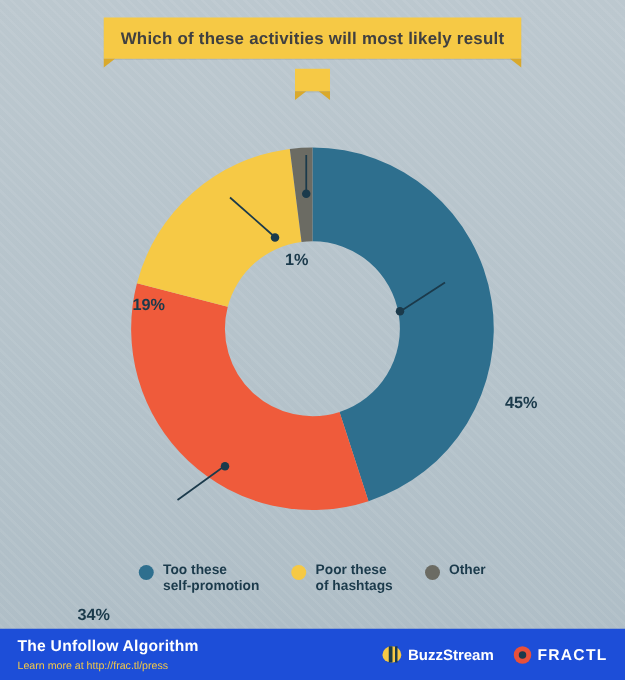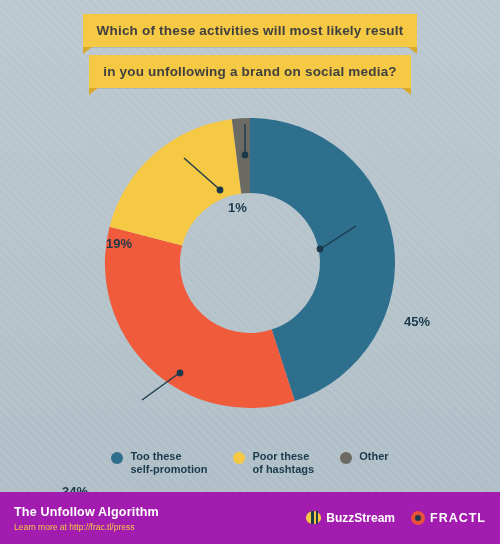--- a/index.html
+++ b/index.html
@@ -71,22 +71,22 @@
   .legend-dot{
     width:12px;height:12px;border-radius:50%;margin-top:2px;flex:0 0 auto;
   }
   .legend-label{
     font-size:11px;line-height:13px;color:#1b3a4b;font-weight:bold;
     max-width:84px;
   }
 
   
   .footer{
-    position:absolute;left:0;right:0;bottom:0;height:52px;
-    background:#a21caf;color:#ffffff;
+    position:absolute;left:0;right:0;bottom:0;height:41px;
+    background:#1d4ed8;color:#ffffff;
     display:flex;align-items:center;justify-content:space-between;
     padding:0 14px;box-sizing:border-box;
   }
   .footer-left .f-title{font-size:12.5px;font-weight:bold;letter-spacing:0.2px;}
   .footer-left .f-sub{font-size:8.5px;color:#f6c945;margin-top:3px;}
   .footer-right{display:flex;align-items:center;gap:16px;}
   .brand{display:flex;align-items:flex-start;gap:5px;font-size:12px;font-weight:bold;}
   .bee{
     width:15px;height:13px;border-radius:50% 50% 45% 45%;
     background:#f6c945;position:relative;display:inline-block;
@@ -112,21 +112,20 @@
 
 <div class="stage">
 
   <div class="banner-wrap">
     <div class="banner one">
       <span>Which of these activities will most likely result</span>
       <span class="fold-l"></span>
       <span class="fold-r"></span>
     </div>
     <div class="banner two">
-      <span>in you unfollowing a brand on social media?</span>
       <span class="fold-l"></span>
       <span class="fold-r"></span>
     </div>
   </div>
 
   <div class="chart-area">
     <div class="donut-holder">
       <svg class="donut" width="300" height="310" viewBox="0 0 300 310">
         <g transform="translate(150,155)">
 

